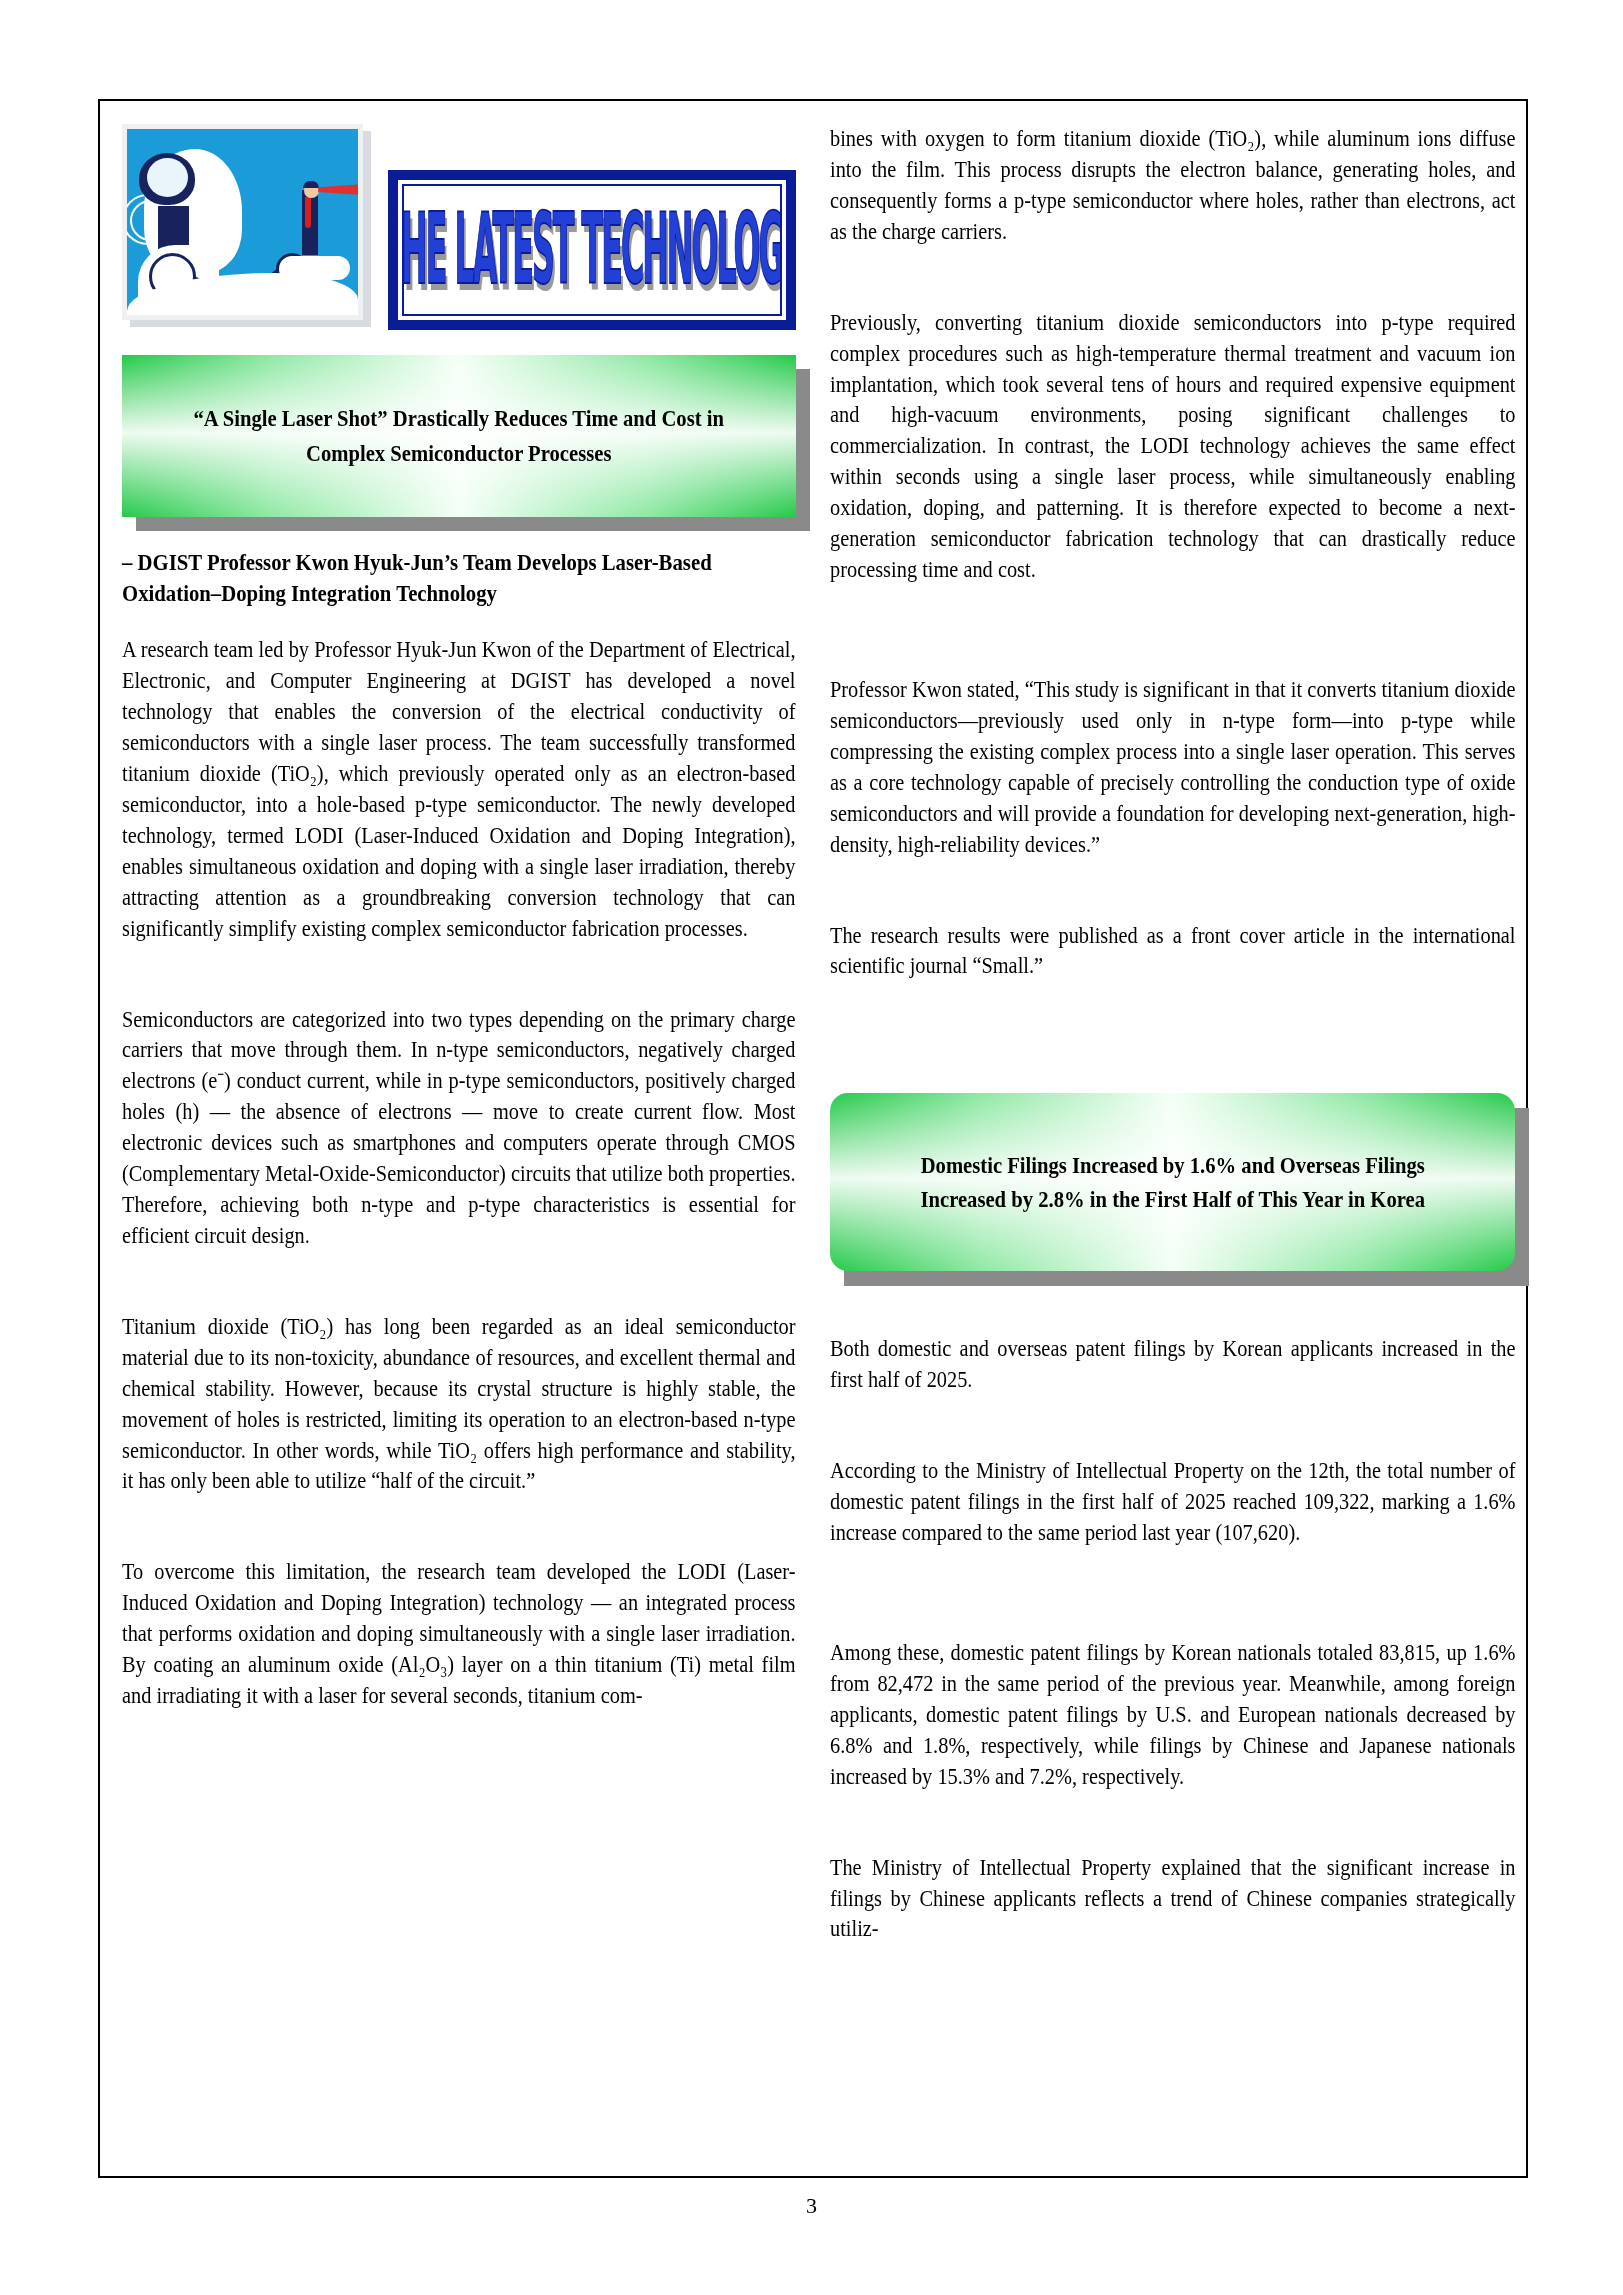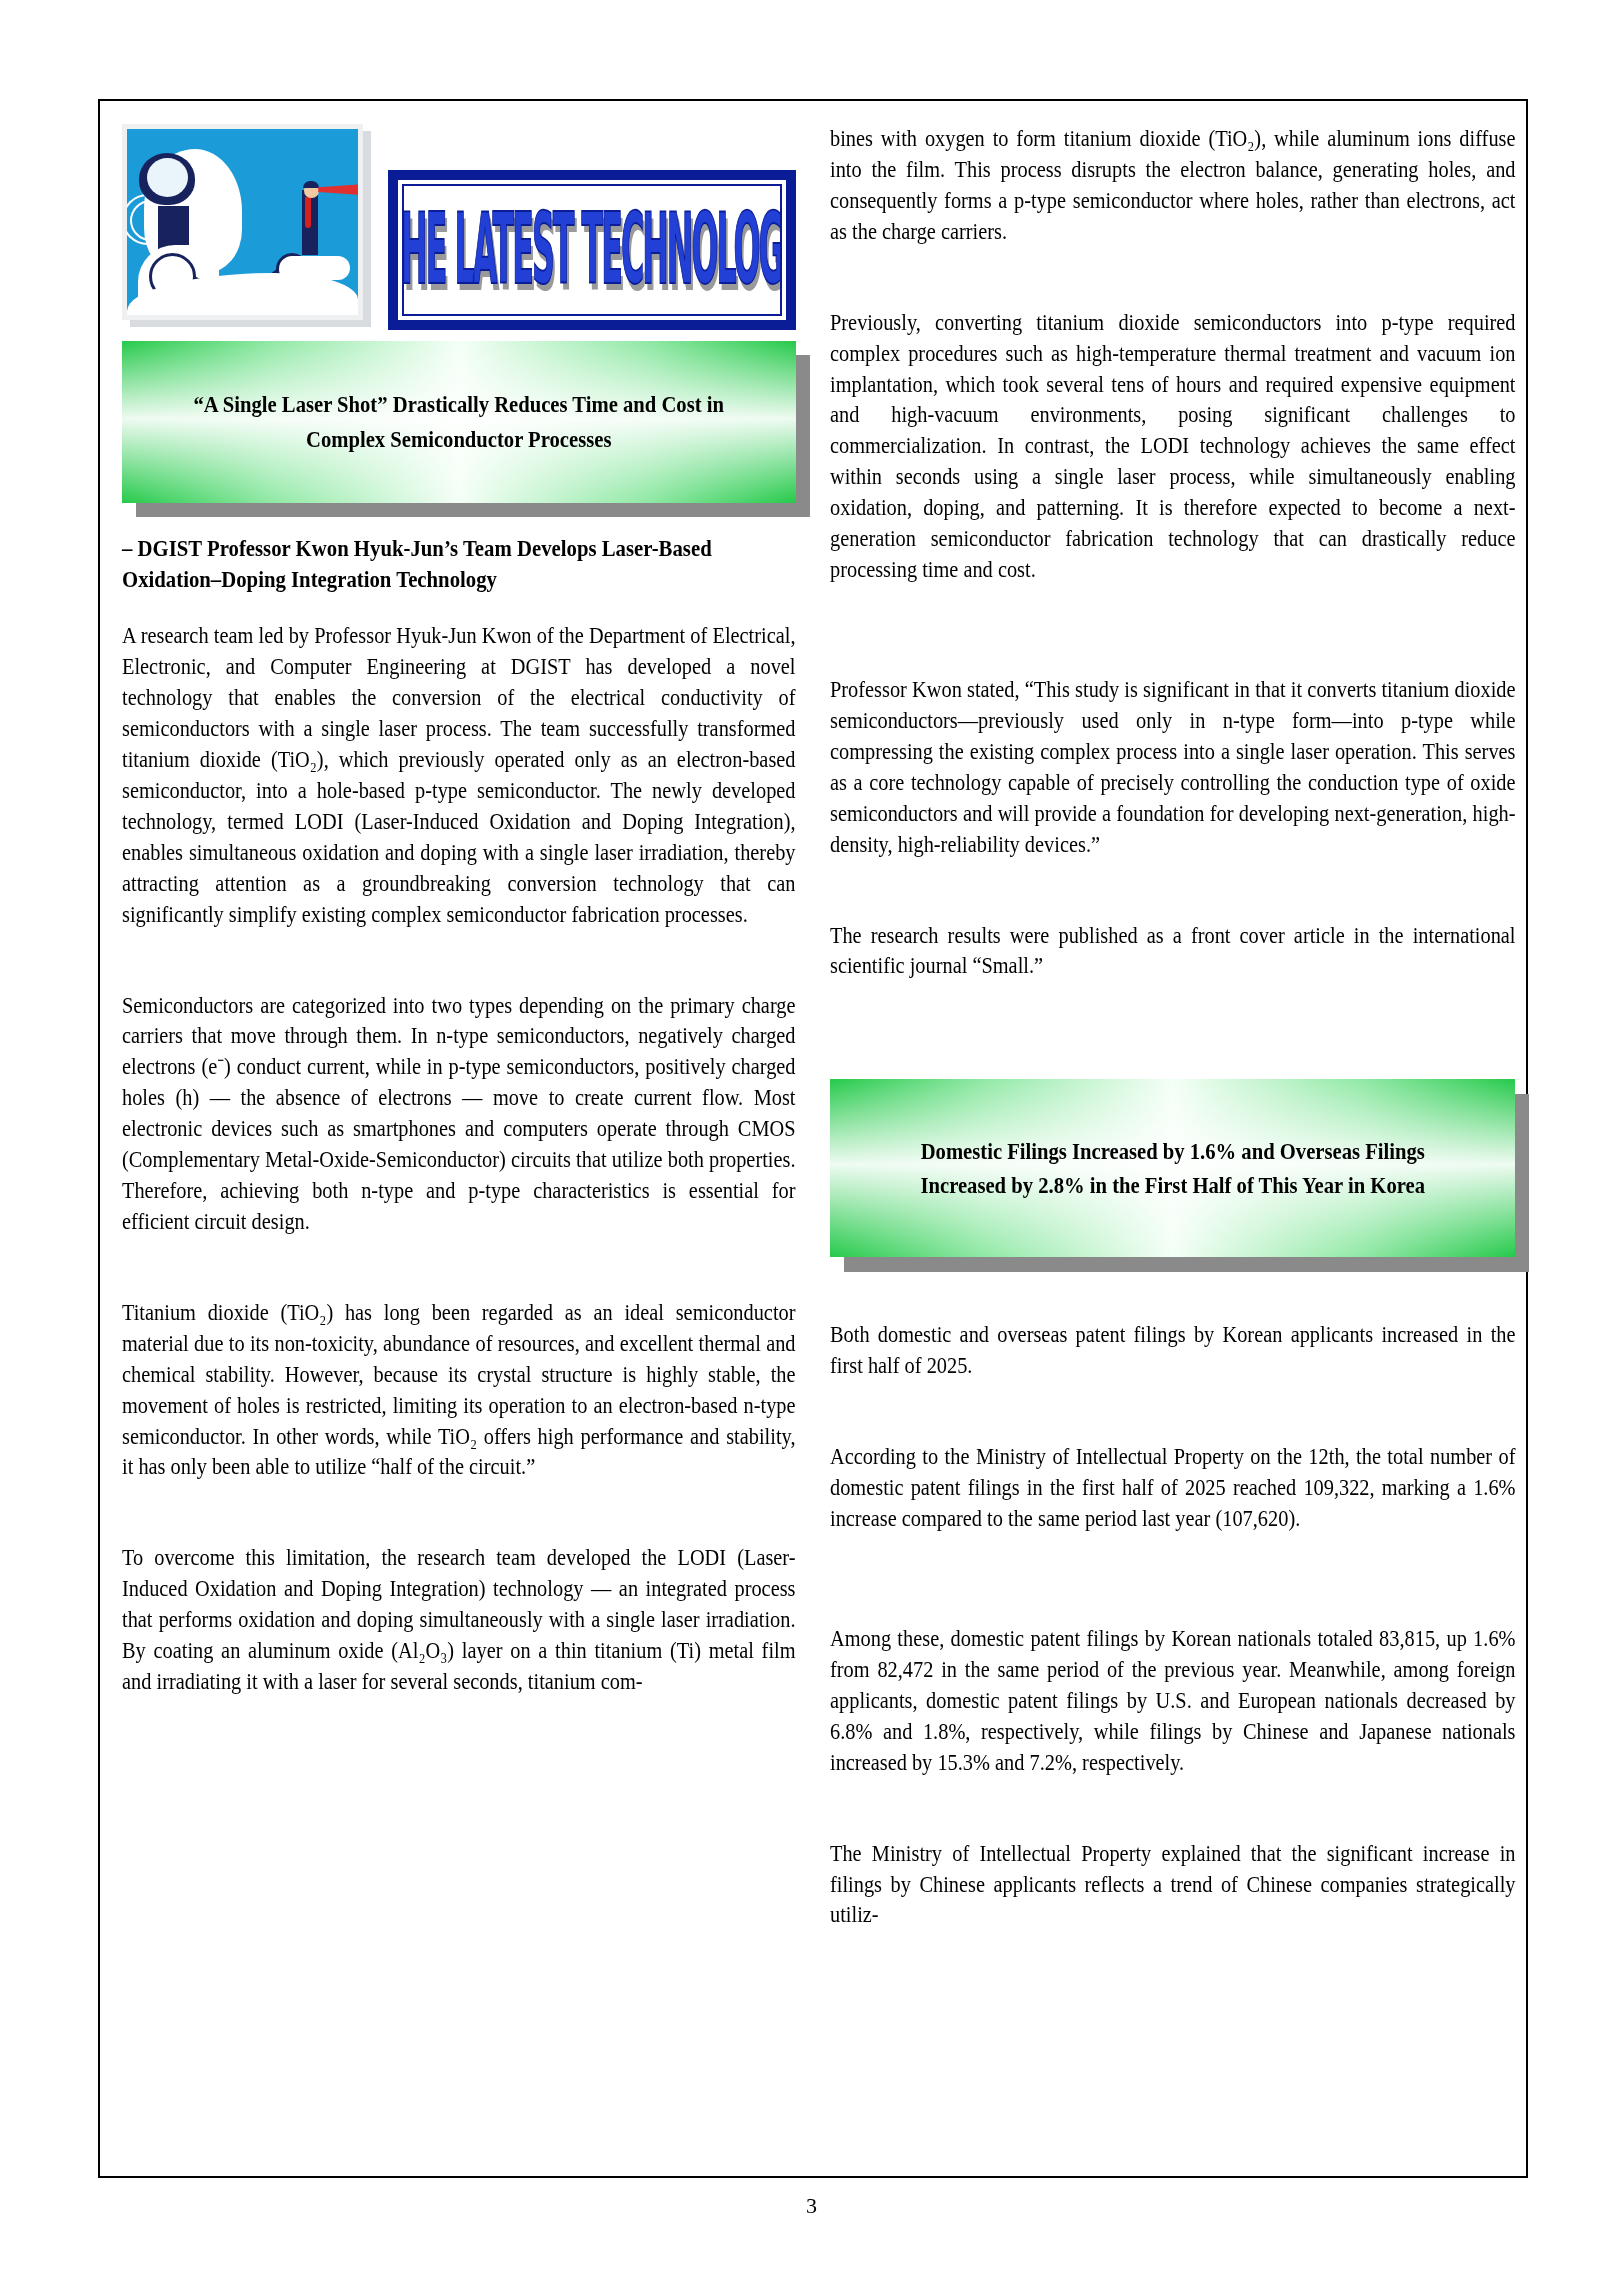--- a/index.html
+++ b/index.html
@@ -81,42 +81,42 @@
     letter-spacing:-3.9px;
     color:#2340d6;
     -webkit-text-stroke:1.3px #0a1c96;
     text-shadow:4.6px 4.6px 0 #9a9a9a;
     transform:scaleX(0.52) scaleY(1.45);
     transform-origin:center center;
     white-space:nowrap;
   }
 
   
-  .banner-wrap{position:relative;margin-top:8px;}
+  .banner-wrap{position:relative;margin-top:22px;}
   .banner-shadow{
     position:absolute;
     left:14.4px; top:14.4px;
     right:-14.4px; bottom:-14.4px;
     background:#8a8a8a;
   }
   .banner{
     position:relative;
     background:
       linear-gradient(to bottom,
         rgba(255,255,255,0) 0%, rgba(255,255,255,.92) 48%, rgba(255,255,255,0) 100%),
       linear-gradient(to right,
         #25c94a 0%, #8fe8a4 22%, #f4fff6 50%, #8fe8a4 78%, #25c94a 100%);
     background-blend-mode:screen, normal;
     display:flex;
     align-items:center;
     justify-content:center;
     box-sizing:border-box;
   }
   .banner-a{height:162px;padding:0 17px;}
-  .banner-b{height:178px;padding:0 17px;}
+  .banner-b{height:178px;padding:0 17px;border-radius:18px;}
   .banner-title{
     font-family:"Liberation Serif",serif;
     font-weight:bold;
     font-size:24px;
     line-height:1.45;
     text-align:center;
     transform:scaleX(0.86);
     color:#000;
   }
 

